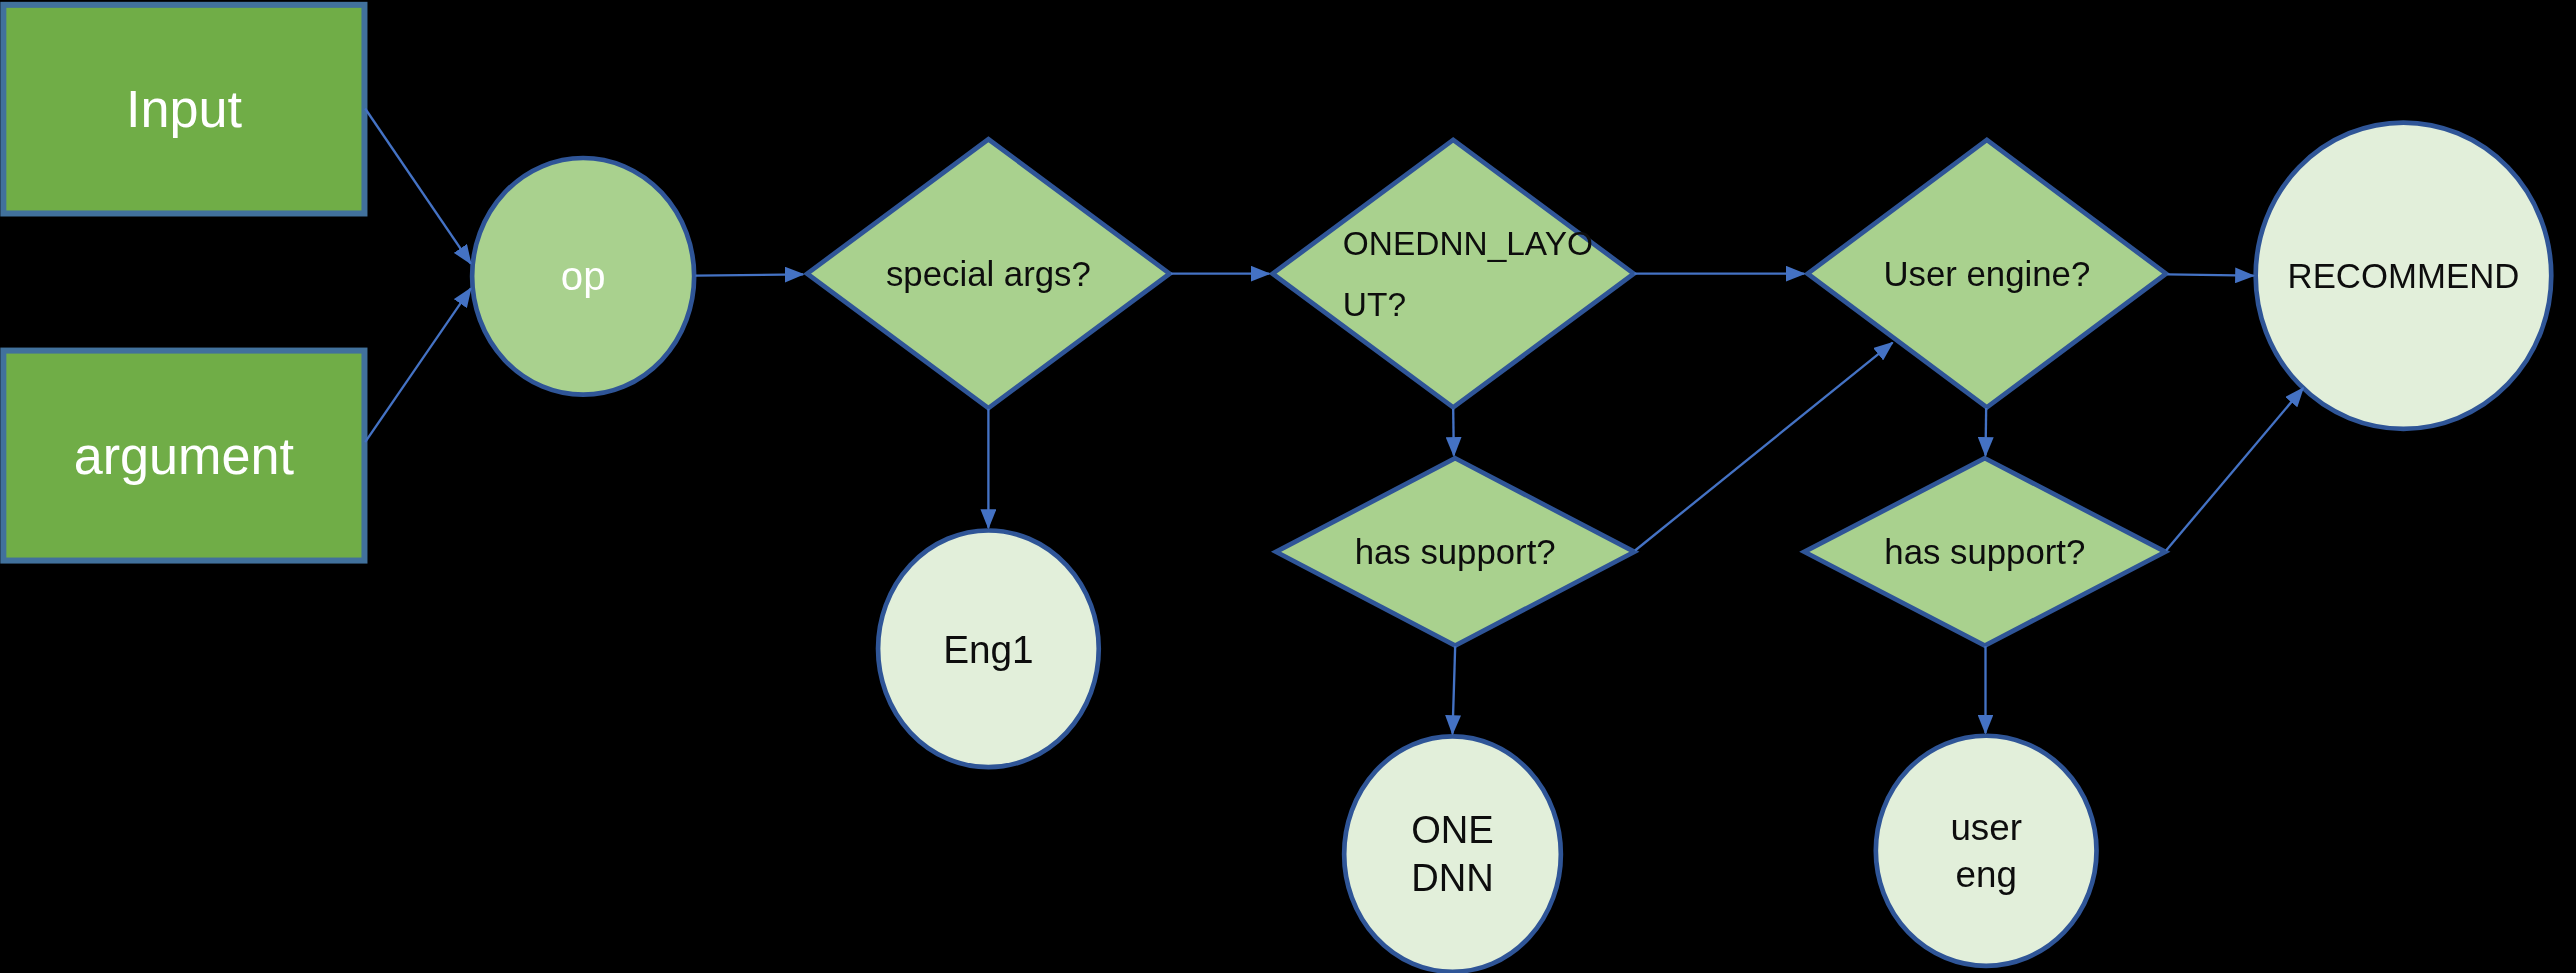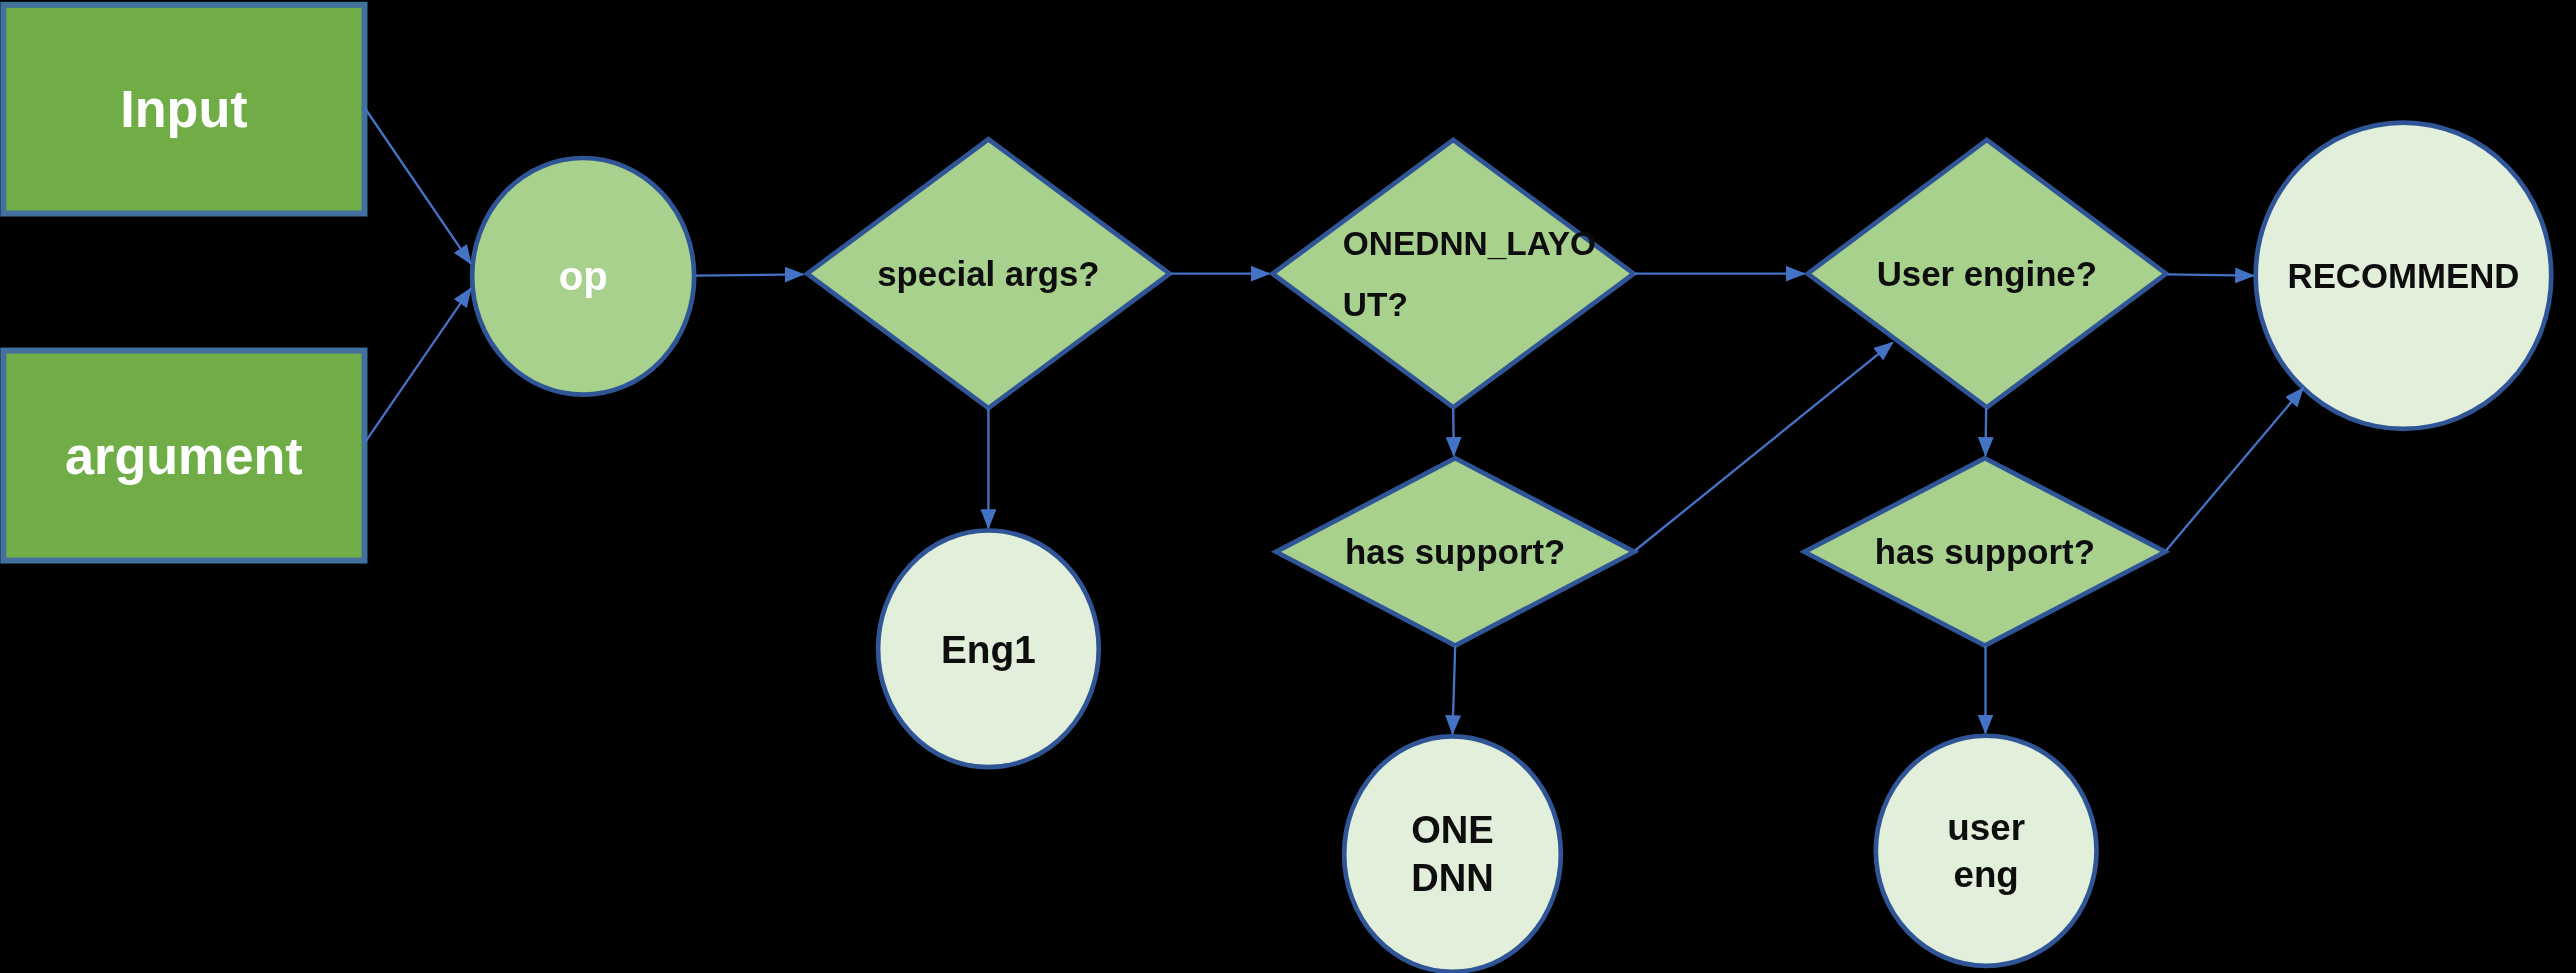--- a/index.html
+++ b/index.html
@@ -6,21 +6,20 @@
     margin: 0;
     padding: 0;
     background: #000000;
   }
   #stage {
     position: relative;
     width: 2576px;
     height: 974px;
     background: #000000;
     overflow: hidden;
-    font-weight: bold;
   }
   svg {
     display: block;
   }
   svg text {
     font-family: "Liberation Sans", "DejaVu Sans", sans-serif;
   }
 </style>
 </head>
 <body>

